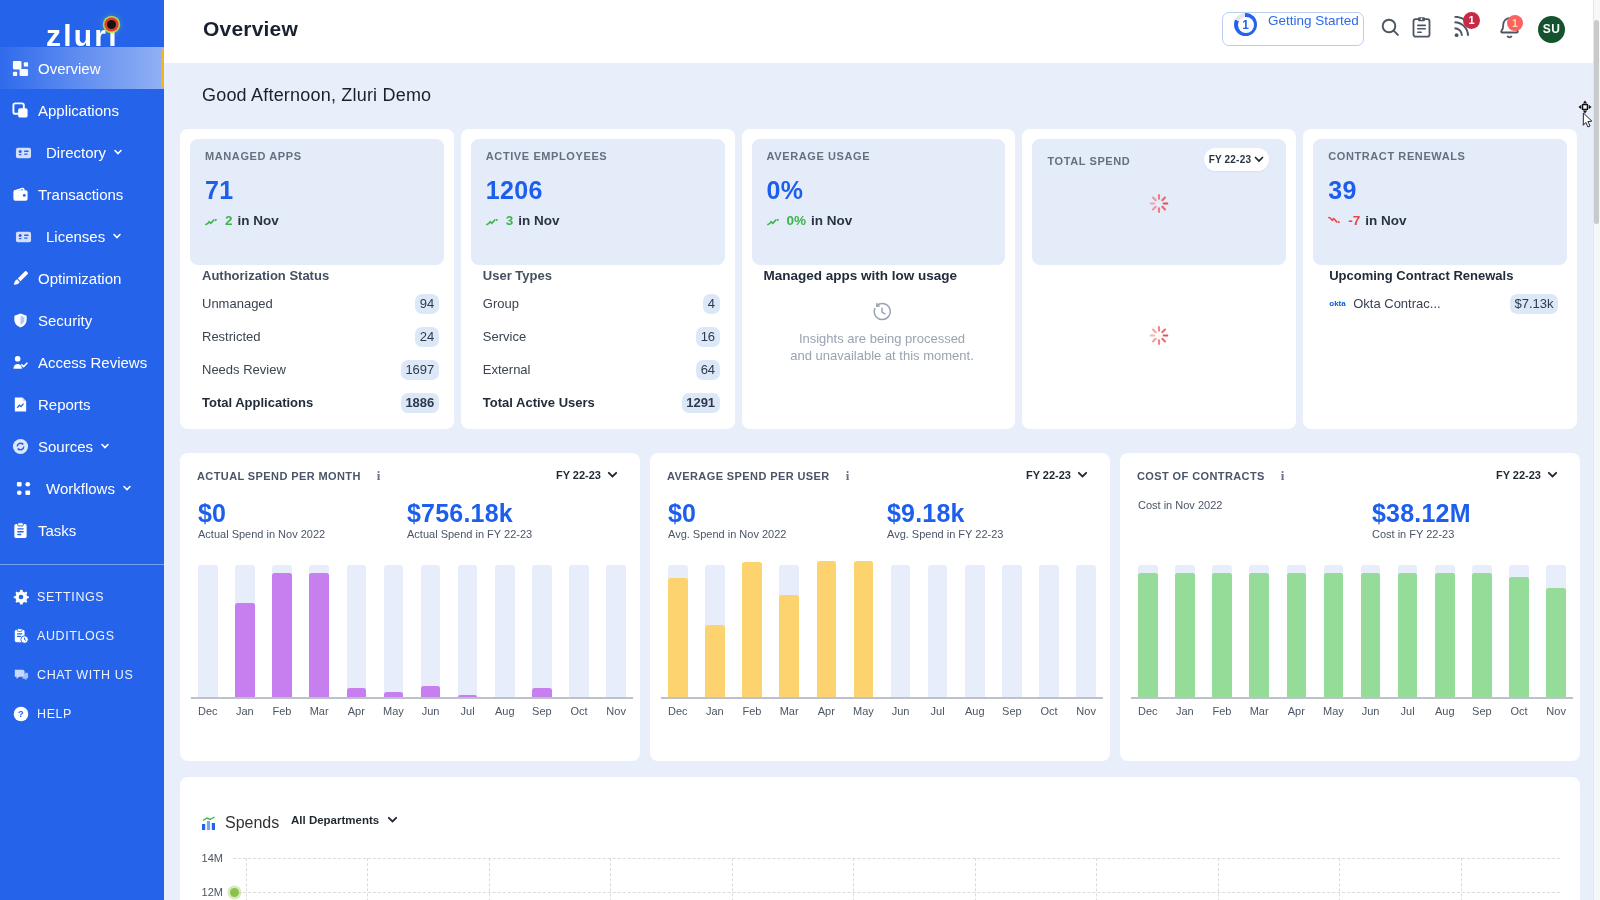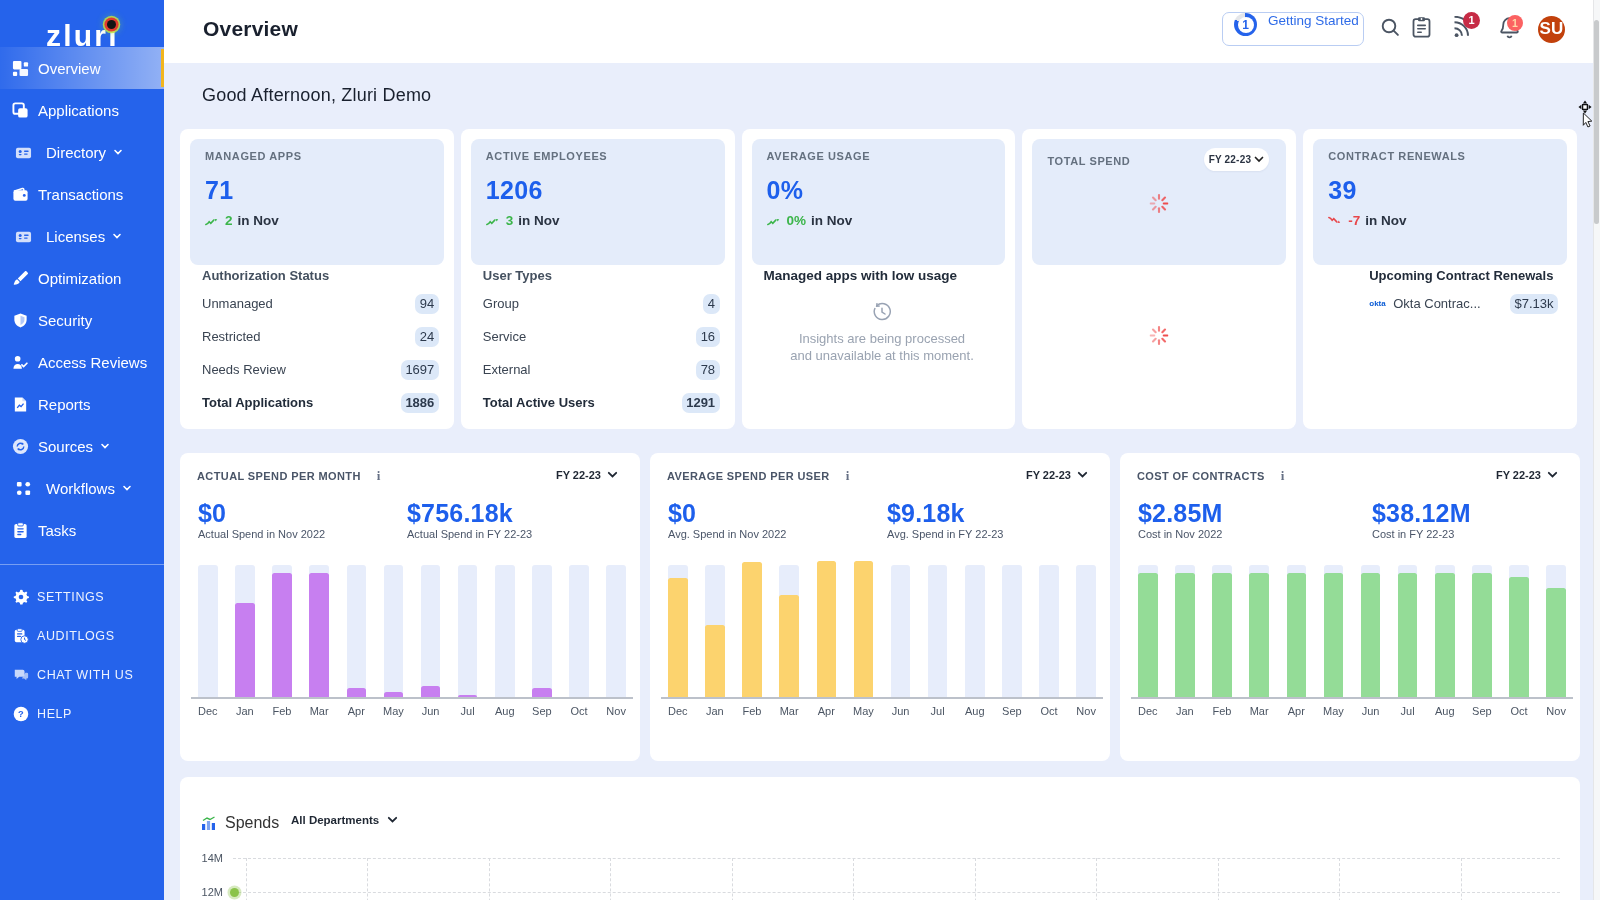--- a/index.html
+++ b/index.html
@@ -24,21 +24,21 @@
 .header { position:absolute; left:164px; top:0; width:1436px; height:63px; background:#fff; }
 .header h1 { position:absolute; left:39px; top:17px; font-size:21px; font-weight:700; color:#19202e; letter-spacing:0.2px; }
 .hright { position:absolute; right:35px; top:0; height:58px; display:flex; align-items:center; }
 .gsbtn { display:flex; width:142px; height:34px; border:1px solid #b9cdf3; border-radius:7px; background:#fff; }
 .gsring { position:relative; width:23px; height:23px; margin-left:11px; border-radius:50%;
   background:conic-gradient(#2563eb 0 82%, #e4e6ea 82% 100%); }
 .gsring::before { content:"1"; position:absolute; left:3.5px; top:3.5px; width:16px; height:16px; border-radius:50%; background:#fff; color:#2563eb; font-size:12px; font-weight:600; text-align:center; line-height:16px; }
 .gstxt { margin-left:11px; color:#2e6be8; font-size:13.5px; font-weight:500; }
 .hicon { position:relative; margin-left:0; }
 .badge { position:absolute; border-radius:50%; color:#fff; font-weight:700; text-align:center; }
-.avatar { width:27px; height:27px; border-radius:50%; background:#c2410c; color:#fff; font-size:17px; font-weight:600; display:flex; align-items:center; justify-content:center; letter-spacing:0.3px; }
+.avatar { width:27px; height:27px; border-radius:50%; background:#14532d; color:#fff; font-size:12px; font-weight:600; display:flex; align-items:center; justify-content:center; letter-spacing:0.3px; }
 
 .content { position:absolute; left:164px; top:63px; width:1436px; height:837px; background:#e9eefb; }
 .greet { position:absolute; left:38px; top:22px; font-size:18px; font-weight:400; color:#19202e; letter-spacing:0.2px; }
 .row1 { position:absolute; left:16px; top:66px; width:1397px; height:300px; display:grid; grid-template-columns:repeat(5,1fr); gap:7px; }
 .card { background:#fff; border-radius:8px; position:relative; }
 .panel { position:absolute; left:10px; right:10px; top:10px; height:126px; background:#e4ecfa; border-radius:8px; padding:11px 15px 0 15px; }
 .ctitle { font-size:11px; font-weight:700; color:#64707f; letter-spacing:0.6px; }
 .cnum { margin-top:14px; font-size:25px; font-weight:700; color:#1d5fec; letter-spacing:0.3px; }
 .trend { margin-top:8px; display:flex; align-items:center; font-size:13.5px; color:#2a3342; font-weight:600; }
 .trend svg { margin-right:6px; }
@@ -280,21 +280,21 @@
         <div class="crow">
             <span>Group</span>
             <span class="pill">4</span>
           </div>
         <div class="crow">
             <span>Service</span>
             <span class="pill">16</span>
           </div>
         <div class="crow">
             <span>External</span>
-            <span class="pill">78</span>
+            <span class="pill">64</span>
           </div>
         <div class="crow total">
             <span>Total Active Users</span>
             <span class="pill">1291</span>
           </div>
       </div>
     </div>
     <div class="card">
       <div class="panel">
           <div class="ctitle">AVERAGE USAGE</div>
@@ -356,21 +356,21 @@
           <div class="cnum">39</div>
         <div class="trend">
             <svg width="14" height="10" viewBox="0 0 16 11">
               <path d="M1 1.5c2 0.5 3 2 3.8 3.2l1.8-1.8L10 6.5" fill="none" stroke="#e8474b" stroke-width="1.8" stroke-linecap="round"></path>
               <path d="M10.7 7.8l3.2-0.2-1.7-2.7z" fill="#e8474b"></path>
             </svg>
             <span class="tred">-7</span>
             <span>in Nov</span>
           </div>
       </div>
-      <div class="clist" style="left:26px; right:19px;margin-left:40px;">
+      <div class="clist" style="left:26px; right:19px;">
         <div class="crow head" style="font-weight:700; color:#222c3a;">Upcoming Contract Renewals</div>
         <div class="crow">
             <span style="display:flex; align-items:center;"><svg width="17" height="17" viewBox="0 0 17 17" style="margin-right:7px;">
                 <text x="8.5" y="11" text-anchor="middle" font-size="8" font-weight="700" fill="#0b5cd5" font-family="Liberation Sans, sans-serif">okta</text>
               </svg>Okta Contrac...</span>
             <span class="pill">$7.13k</span>
           </div>
       </div>
     </div>
   </div>
@@ -497,21 +497,20 @@
           </div>
       </div>
     </div>
     <div class="chcard">
         <div class="chtitle">COST OF CONTRACTS<span class="info">i</span></div>
         <div class="chfy">FY 22-23 <svg width="11" height="8" viewBox="0 0 11 8">
             <path d="M1.8 1.8L5.5 5.5l3.7-3.7" stroke="#1f2733" stroke-width="1.8" fill="none" stroke-linecap="round"></path>
           </svg></div>
       <div class="chstats" style="grid-template-columns:234px 1fr;">
           <div>
-            <div class="chv">$2.85M</div>
             <div class="chl">Cost in Nov 2022</div>
           </div>
           <div>
             <div class="chv">$38.12M</div>
             <div class="chl">Cost in FY 22-23</div>
           </div>
         </div>
       <div class="plot green">
         <div class="bcol">
             <i style="height:124px;"></i>

